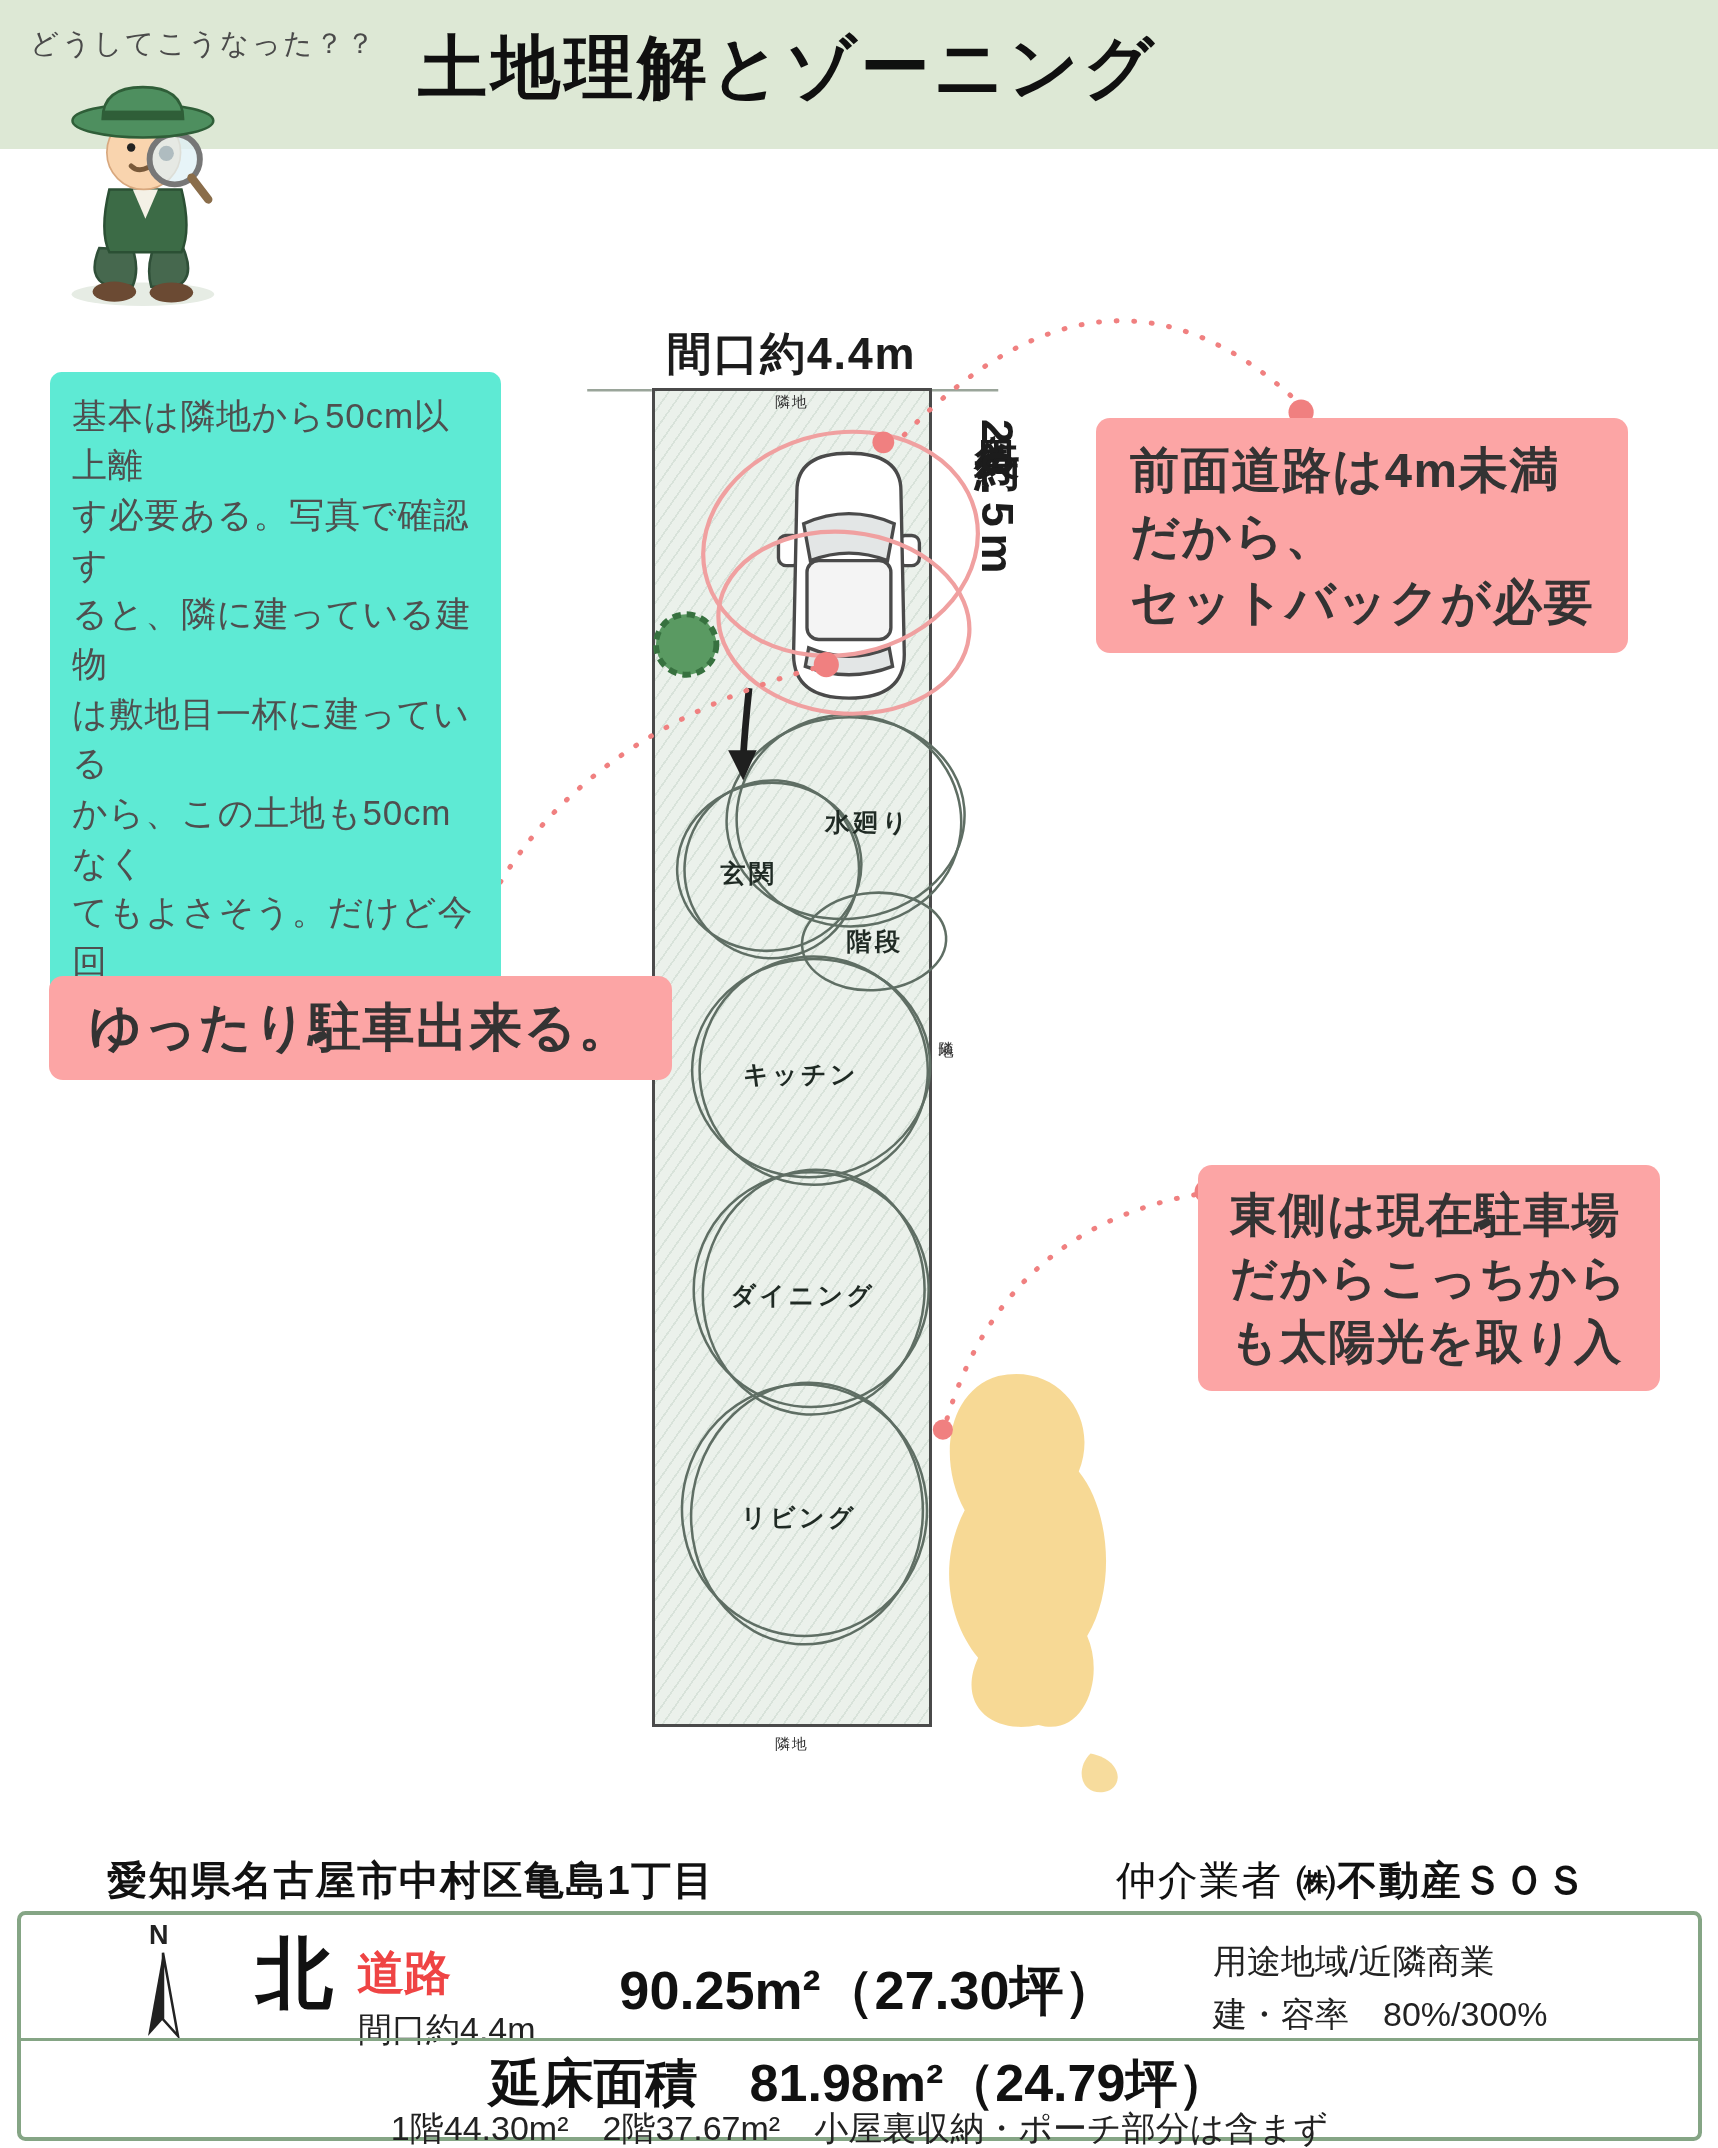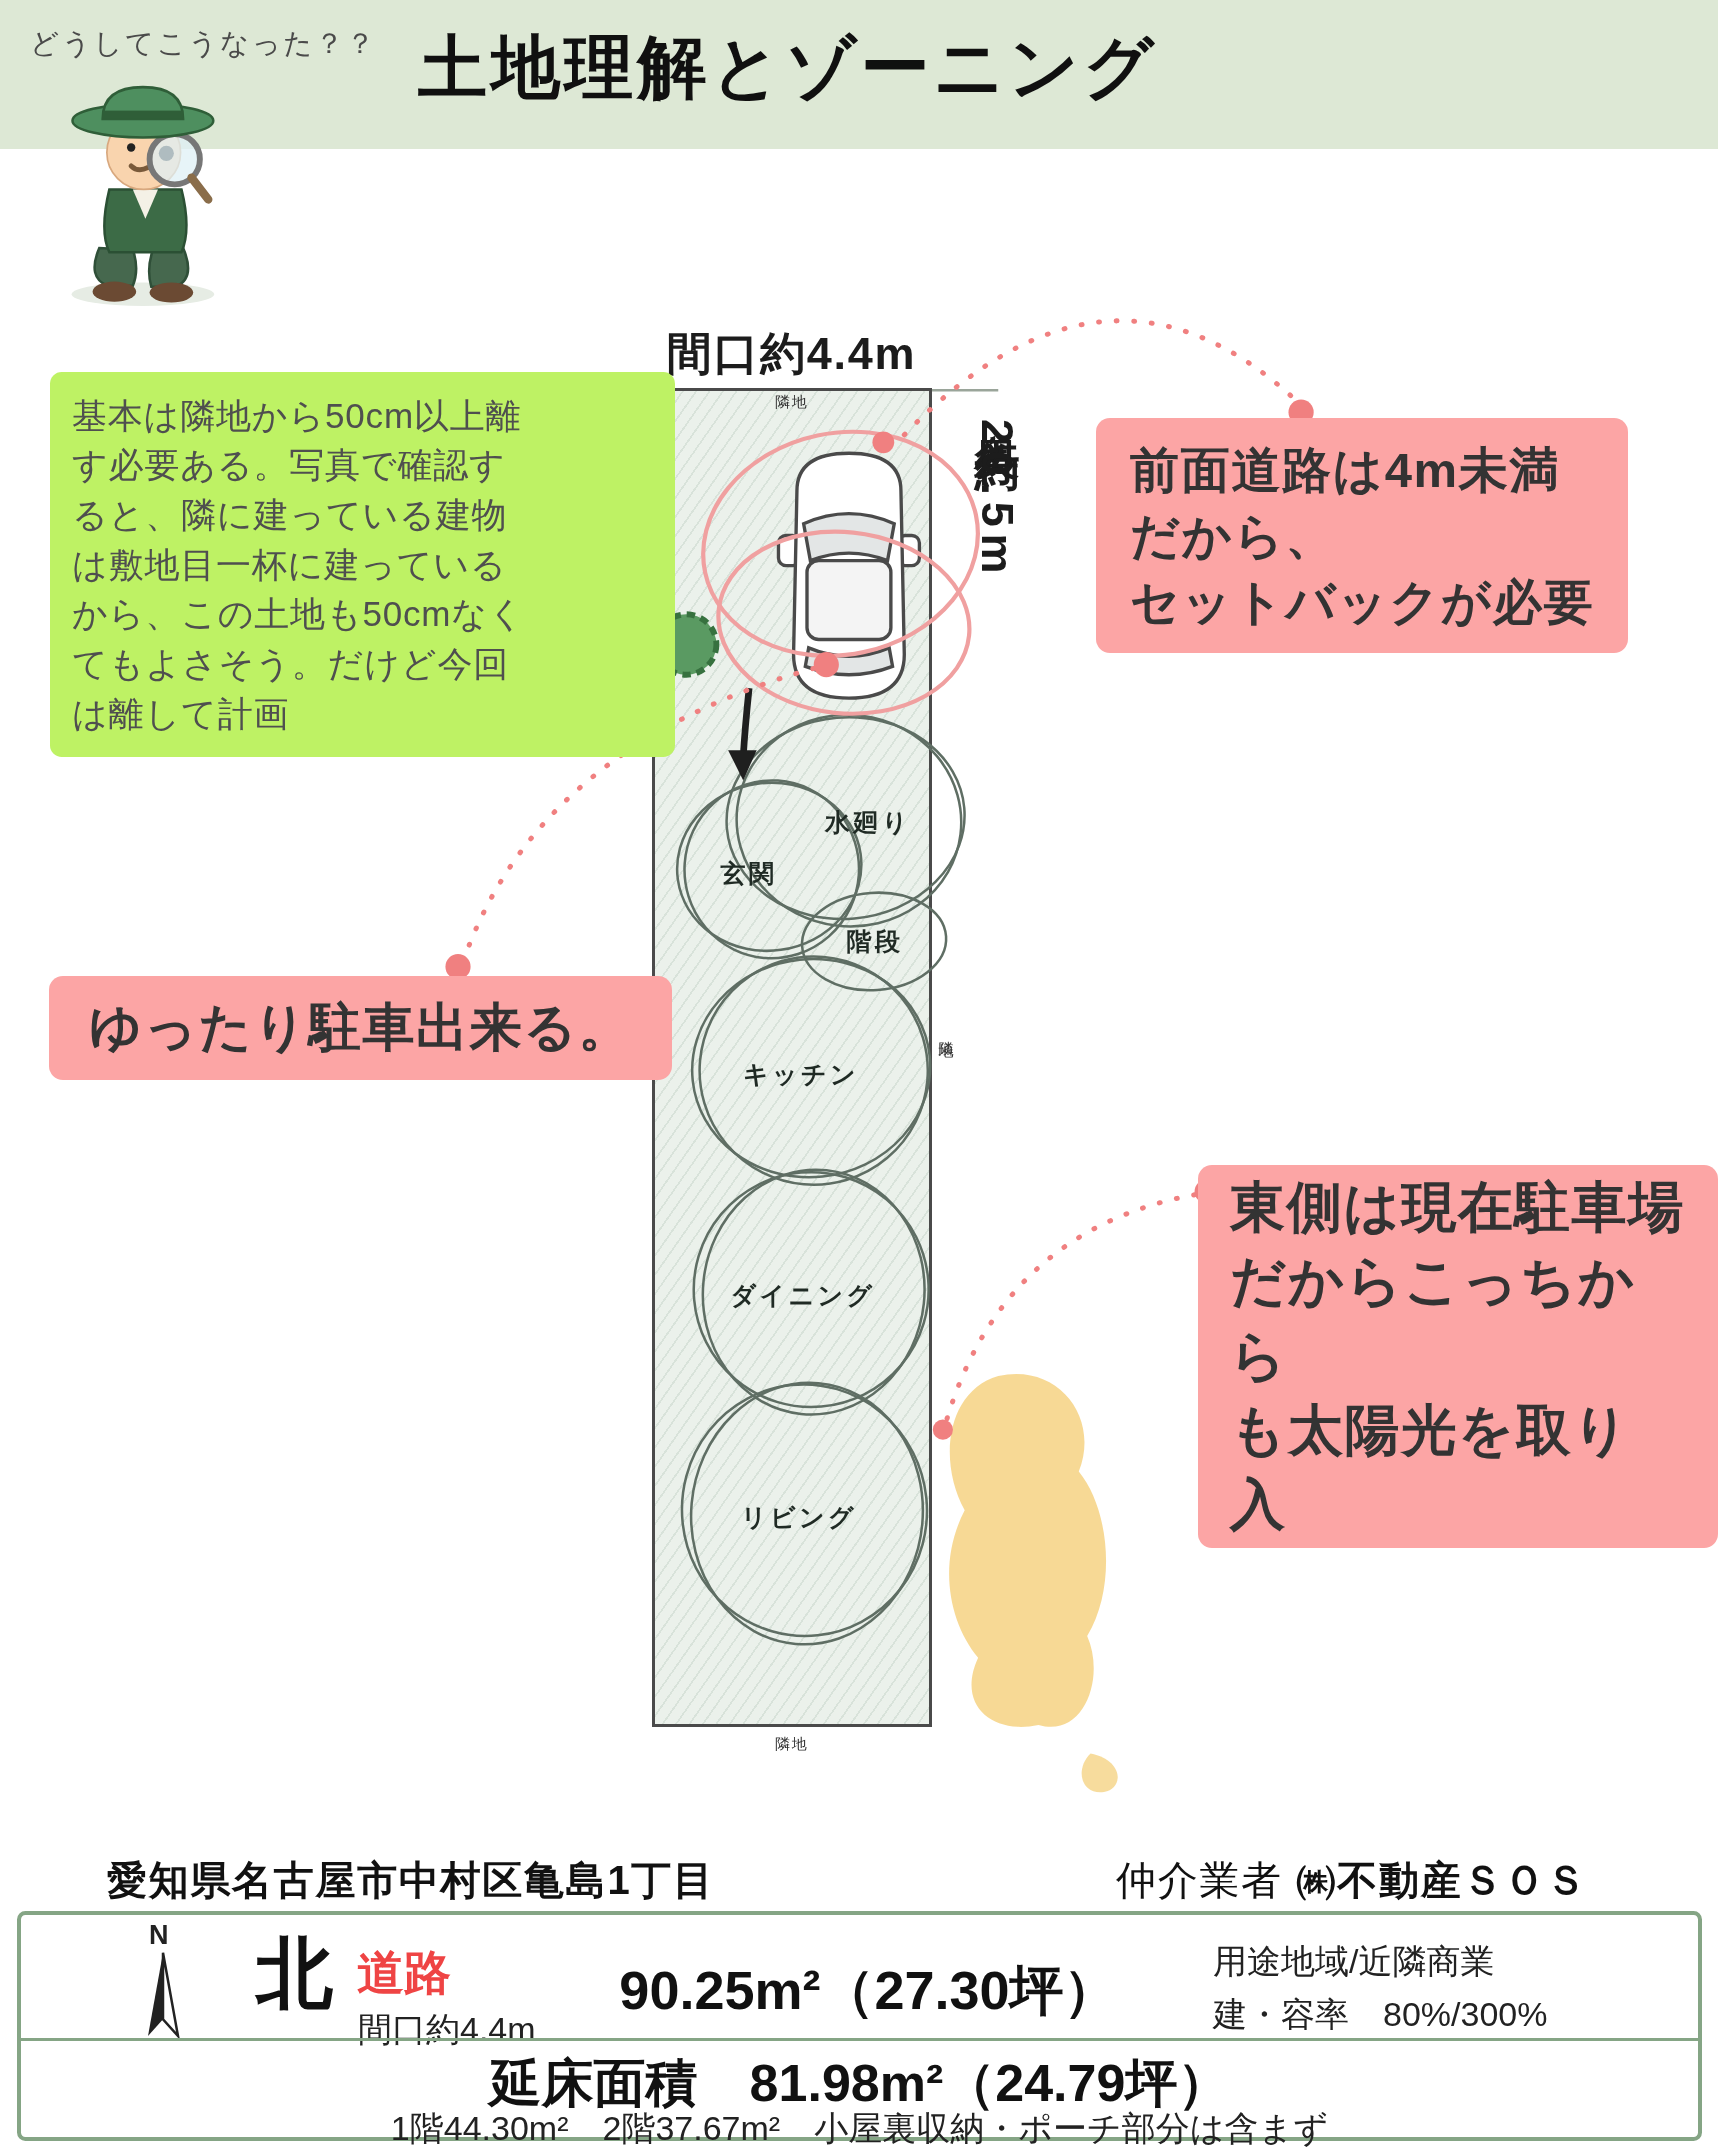--- a/index.html
+++ b/index.html
@@ -60,31 +60,31 @@
   .r-kaidan     { left:875px; top:941px;text-align:center; }
   .r-kitchen    { left:801px;  top:1074px; }
   .r-dining     { left:803px;  top:1295px; }
   .r-living     { left:799px;  top:1517px; }
 
   .overlay { position:absolute; left:0; top:0; width:1718px; height:2148px; z-index:2; pointer-events:none; }
 
   
   .callout { position:absolute; z-index:3; box-sizing:border-box; }
   .callout-note {
-    left:50px; top:372px; width:625px;
-    background:#bef264; border-radius:11.7px; padding:18.5px 22px;
+    left:50px; top:372px; width:451px;
+    background:#5eead4; border-radius:11.7px; padding:18.5px 22px;
     font-size:35px; line-height:1.42; color:#4f4f4f; letter-spacing:0.8px;
   }
   .callout-yellow {
     background:#fca5a5; border-radius:14px; color:#333;
     font-weight:600; letter-spacing:1.7px;
   }
   .callout-setback { left:1096px; top:418px; padding:18.5px 34px; font-size:49px; line-height:1.35; }
   .callout-parking { left:49px;  top:976px; padding:17px 40px; font-size:52px; }
-  .callout-east    { left:1198px; top:1165px; padding:6px 32px; font-size:55px; line-height:1.35;font-family:Liberation Serif, serif; }
+  .callout-east    { left:1198px; top:1165px; padding:18px 32px; font-size:47px; line-height:1.35; }
 
   
   .footer-address { position:absolute; left:107px; top:1853px; font-size:40px; font-weight:bold; color:#111; z-index:3; letter-spacing:1.7px; }
   .footer-agent   { position:absolute; left:1116px; top:1853px; font-size:40px; color:#111; z-index:3; letter-spacing:1.7px; }
   .footer-agent .agent-name { font-weight:bold; }
   .info-box {
     position:absolute; left:17px; top:1911px; width:1685px; height:230px;
     box-sizing:border-box; border:4.2px solid #85a585; border-radius:8.4px;
     background:#ffffff; z-index:3;
   }

